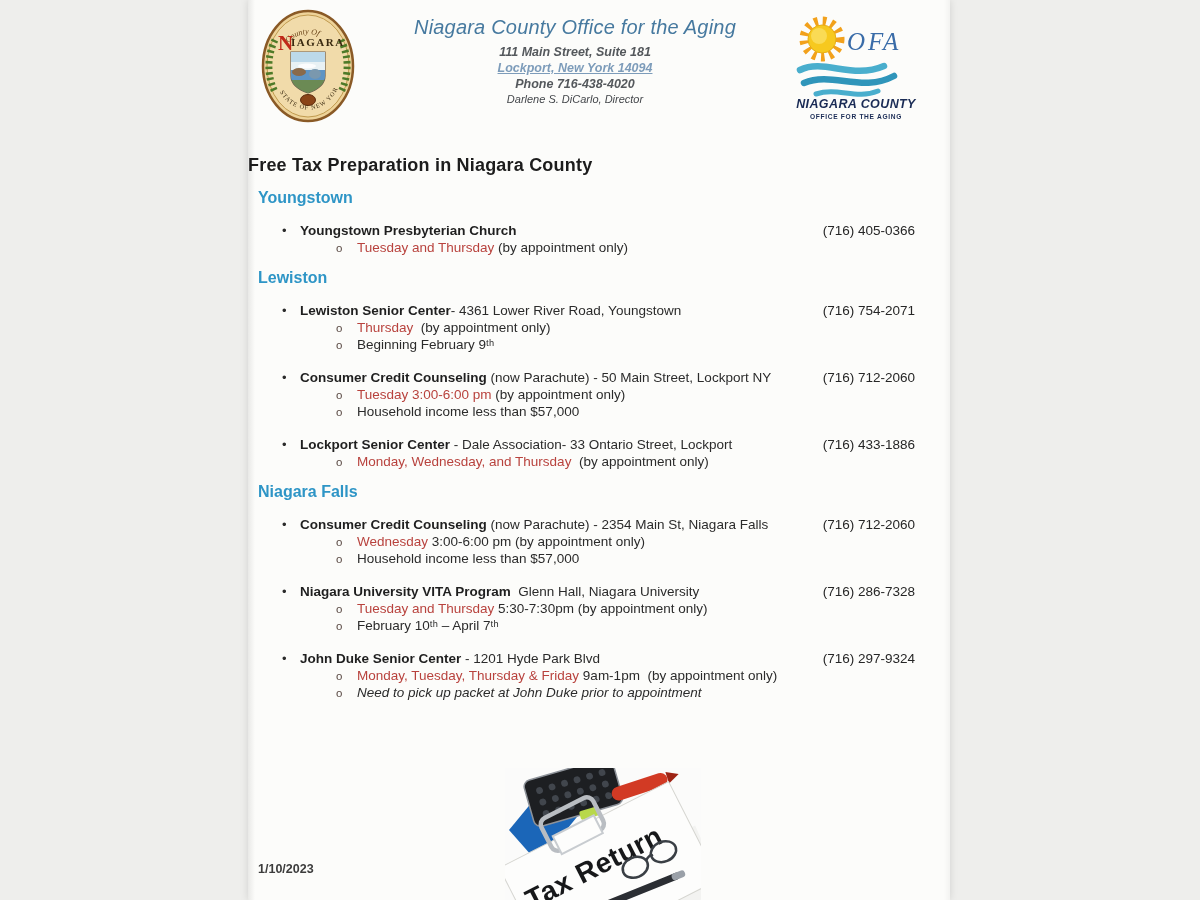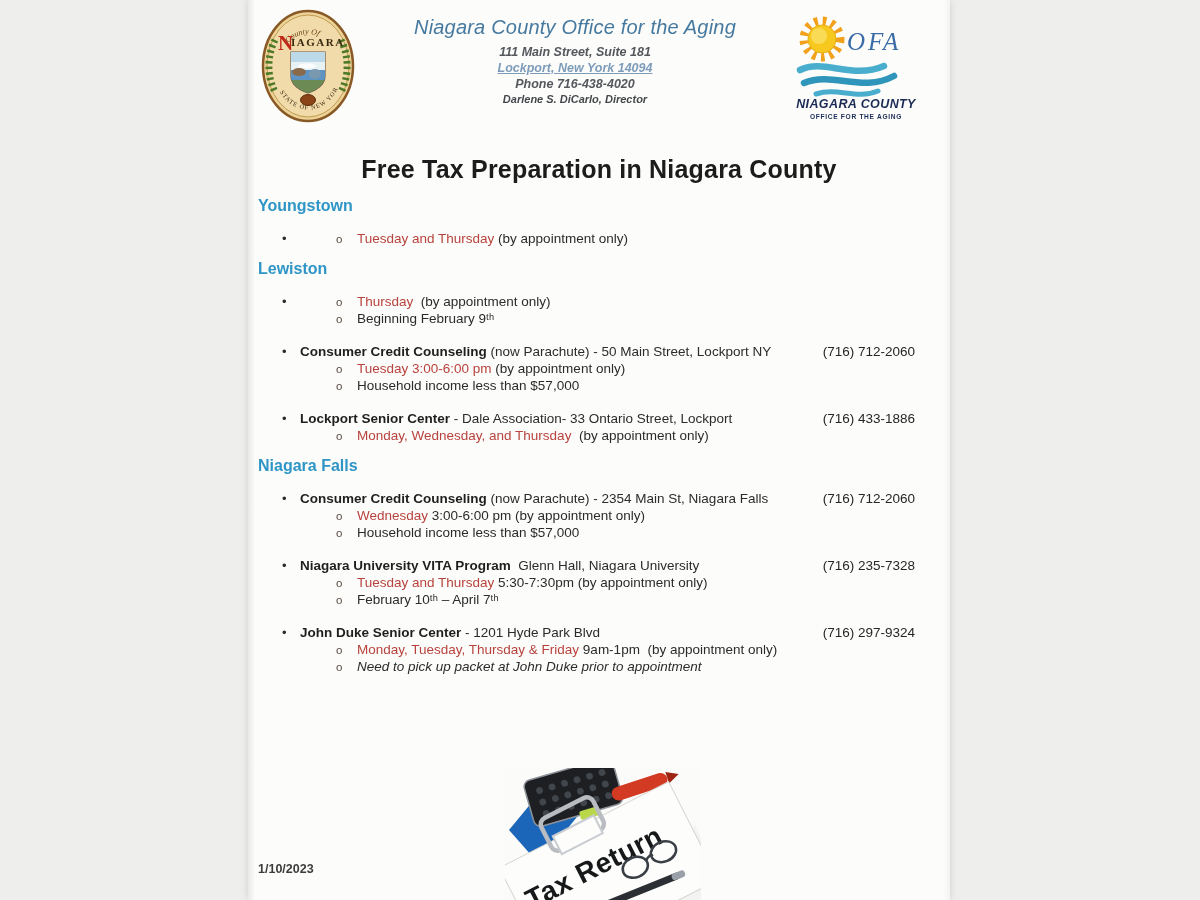--- a/index.html
+++ b/index.html
@@ -18,25 +18,25 @@
   
   .letterhead{position:relative;height:130px;}
   .seal{position:absolute;left:13px;top:8px;}
   .lh-center{
     position:absolute;left:122px;top:16px;width:410px;text-align:center;
     font-style:italic;
   }
   .org-title{font-size:20px;color:#46799f;letter-spacing:.2px;margin-bottom:5px;}
   .lh-line{font-size:12.5px;line-height:16px;color:#54585c;font-weight:bold;}
   .lh-line.blue{color:#7d9cba;text-decoration:underline;}
-  .lh-director{font-size:11px;line-height:15px;color:#44474b;font-weight:bold;}
+  .lh-director{font-size:11px;line-height:15px;color:#44474b;font-weight:normal;}
   .ofa{position:absolute;right:24px;top:8px;}
   
   .doc-title{
-    text-align:center;font-size:25px;font-weight:bold;color:#1c1c1c;
+    text-align:left;font-size:18px;font-weight:bold;color:#1c1c1c;
     padding-top:25px;letter-spacing:.2px;
   }
   
   .listing{padding:0 35px 0 10px;}
   .section-header{font-size:16px;font-weight:bold;color:#2e95c6;margin-top:14px;line-height:16px;}
   .entry{position:relative;margin-top:16px;padding-left:42px;}
   .bullet{position:absolute;left:24px;top:1px;font-size:13px;color:#2b2b2b;}
   .entry-row{position:relative;line-height:17px;font-size:13.5px;padding-right:108px;}
   .site-name{font-weight:bold;color:#1f1f1f;}
   .site-rest{color:#2b2b2b;white-space:pre-wrap;}
@@ -113,33 +113,41 @@
   </div>
 
   <div class="doc-title">Free Tax Preparation in Niagara County</div>
 
   <div class="listing" id="listing">
   <section class="section">
     <div class="section-header">Youngstown</div>
 
   <div class="entry">
     <span class="bullet">•</span>
+    <div class="entry-row">
+      <span class="site-name">Youngstown Presbyterian Church</span><span class="site-rest"></span>
+      <span class="phone-wrap">(716) 405-0366</span>
+    </div>
 
   <div class="sub-line">
     <span class="o-bullet">o</span>
     <span class="sub-red">Tuesday and Thursday</span><span class="sub-black"> (by appointment only)</span>
   </div>
 </div>
 </section>
 
   <section class="section">
     <div class="section-header">Lewiston</div>
 
   <div class="entry">
     <span class="bullet">•</span>
+    <div class="entry-row">
+      <span class="site-name">Lewiston Senior Center</span><span class="site-rest">- 4361 Lower River Road, Youngstown</span>
+      <span class="phone-wrap">(716) 754-2071</span>
+    </div>
 
   <div class="sub-line">
     <span class="o-bullet">o</span>
     <span class="sub-red">Thursday</span><span class="sub-black">  (by appointment only)</span>
   </div>
 
   <div class="sub-line">
     <span class="o-bullet">o</span>
     <span class="sub-red"></span><span class="sub-black">Beginning February 9ᵗʰ</span>
   </div>
@@ -198,21 +206,21 @@
   <div class="sub-line">
     <span class="o-bullet">o</span>
     <span class="sub-red"></span><span class="sub-black">Household income less than $57,000</span>
   </div>
 </div>
 
   <div class="entry">
     <span class="bullet">•</span>
     <div class="entry-row">
       <span class="site-name">Niagara University VITA Program</span><span class="site-rest">  Glenn Hall, Niagara University</span>
-      <span class="phone-wrap">(716) 235-7328</span>
+      <span class="phone-wrap">(716) 286-7328</span>
     </div>
 
   <div class="sub-line">
     <span class="o-bullet">o</span>
     <span class="sub-red">Tuesday and Thursday</span><span class="sub-black"> 5:30-7:30pm (by appointment only)</span>
   </div>
 
   <div class="sub-line">
     <span class="o-bullet">o</span>
     <span class="sub-red"></span><span class="sub-black">February 10ᵗʰ – April 7ᵗʰ</span>

